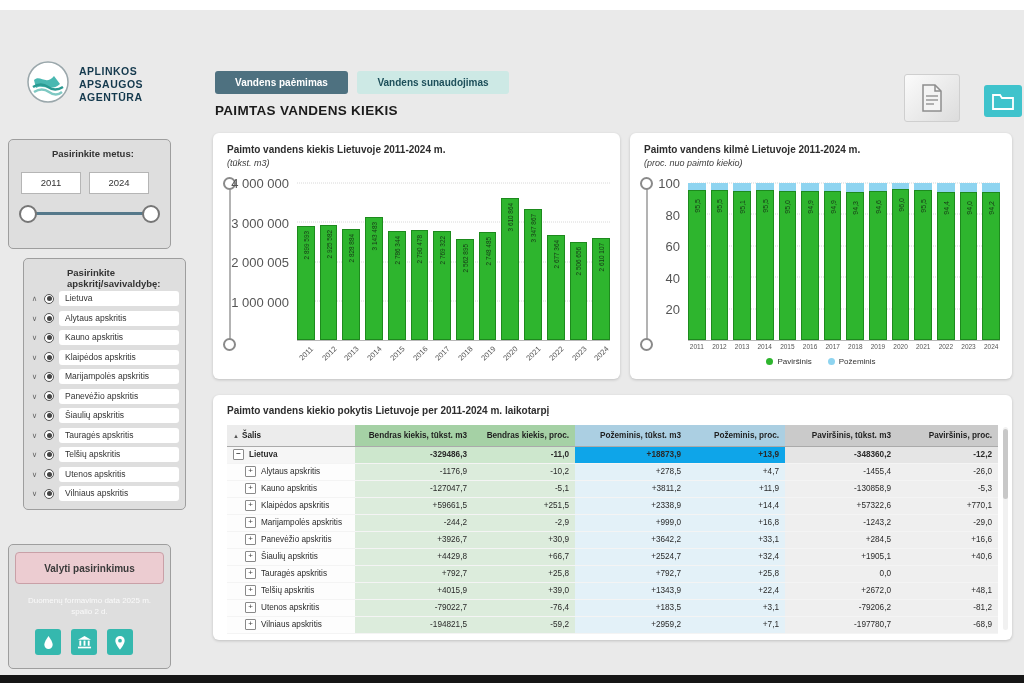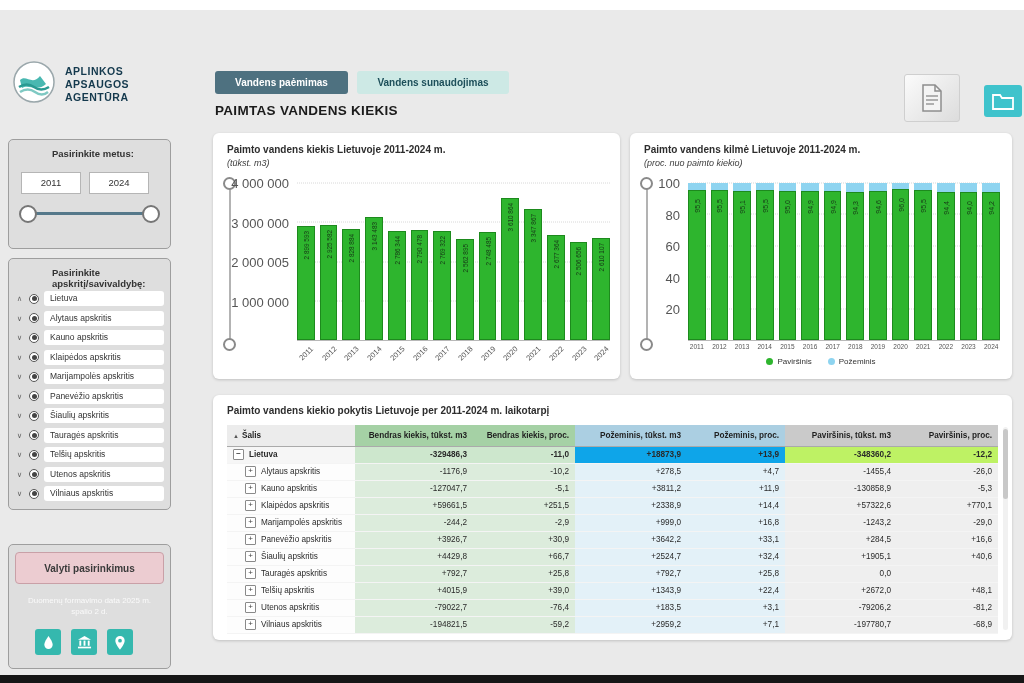--- a/index.html
+++ b/index.html
@@ -1,41 +1,41 @@
 <!DOCTYPE html>
 <html><head>
 <meta charset="utf-8">
 <style>
   html,body{margin:0;padding:0;}
   .stage{position:relative;width:1024px;height:683px;background:#ffffff;font-family:"Liberation Sans",sans-serif;overflow:hidden;color:#222;}
   .graybg{position:absolute;left:0;top:10px;right:0;bottom:8px;background:#eaeaea;}
   .bottombar{position:absolute;left:0;bottom:0;width:100%;height:8px;background:#161616;}
 
   
-  .logo{position:absolute;left:12px;top:60px;display:flex;gap:9px;align-items:center;}
+  .logo{position:absolute;left:26px;top:60px;display:flex;gap:9px;align-items:center;}
   .logo-text{font-size:10.5px;font-weight:bold;color:#14394d;line-height:13px;letter-spacing:.5px;}
   .tab{position:absolute;top:71px;height:23px;border:none;border-radius:3px;font-family:inherit;font-size:10px;font-weight:bold;cursor:pointer;}
   .tab.active{left:215px;width:133px;background:#4e7180;color:#ffffff;}
   .tab.inactive{left:357px;width:152px;background:#cde9e5;color:#1d4f5a;}
   .page-title{position:absolute;left:215px;top:103px;font-size:13.5px;font-weight:bold;color:#1b1b1b;letter-spacing:.3px;}
   .doc-tile{position:absolute;left:904px;top:74px;width:54px;height:46px;background:linear-gradient(135deg,#fbfbfb,#dcdcdc);border:1px solid #cfcfcf;border-radius:3px;display:flex;align-items:center;justify-content:center;}
   .folder-tile{position:absolute;left:984px;top:85px;width:38px;height:32px;background:#3fc3cc;border-radius:3px;display:flex;align-items:center;justify-content:center;}
 
   
   .spanel{position:absolute;left:8px;width:163px;background:#dedede;border:1px solid #9e9e9e;border-radius:5px;box-sizing:border-box;}
   .spanel .slabel{position:absolute;left:8px;top:8px;font-size:9.5px;font-weight:bold;color:#333;padding-left:35px;}
   #yearsPanel{top:139px;height:110px;}
   .year-box{position:absolute;top:32px;width:58px;height:20px;background:#fff;border:1px solid #b5b5b5;font-size:9.5px;color:#333;text-align:center;line-height:20px;}
   #yearFrom{left:12px;} #yearTo{left:80px;}
   .hslider{position:absolute;left:10px;right:10px;top:64px;height:18px;}
   .htrack{position:absolute;left:7px;right:7px;top:8px;height:2.5px;background:#55788a;}
   .hhandle{position:absolute;width:14px;height:14px;background:#fff;border:2px solid #767676;border-radius:50%;top:1px;}
   .hhandle.left{left:0;} .hhandle.right{right:0;}
 
-  #regionPanel{top:258px;height:252px;}
+  #regionPanel{top:258px;height:252px;margin-left:15px;}
   #region-list{position:absolute;left:3px;right:3px;top:30px;}
   .tree-row{display:flex;align-items:center;height:19.5px;}
   .chev{width:15px;text-align:center;font-size:7.5px;color:#666;}
   .radio{width:8px;height:8px;border:1.5px solid #555;border-radius:50%;margin:0 5px 0 2px;position:relative;background:#fff;flex:none;}
   .radio::after{content:"";position:absolute;left:1.5px;top:1.5px;right:1.5px;bottom:1.5px;background:#444;border-radius:50%;}
   .tree-label{flex:1;background:#fff;border-radius:3px;height:15px;line-height:15px;padding:0 6px;font-size:8.5px;color:#333;margin-right:3px;white-space:nowrap;overflow:hidden;}
 
   #bottomPanel{top:544px;height:125px;}
   .clear-btn{position:absolute;left:6px;top:7px;width:149px;height:32px;background:#ecccd1;border:1.5px solid #c9a0a7;border-radius:4px;font-family:inherit;font-size:10px;font-weight:bold;color:#3a3a3a;cursor:pointer;}
   .data-date{position:absolute;left:10px;right:10px;top:50px;text-align:center;font-size:8px;color:#fafafa;line-height:11px;}
@@ -88,21 +88,21 @@
   #dtable th:nth-child(7){width:101px;}
   th.c-name,td.c-name{text-align:left !important;}
   th.c-name{background:#ececec;} td.c-name{background:#fdfdfd;}
   th.c-green{background:#a5d1a5;} td.c-green{background:#dcecdc;}
   th.c-blue{background:#abcfe2;}  td.c-blue{background:#e3f1f8;}
   th.c-gray{background:#cacaca;}  td.c-gray{background:#efefef;}
   tr.total td{font-weight:bold;}
   tr.total td.c-name{background:#f6f6f6;}
   tr.total td.c-green{background:#cde7cd;}
   tr.total td.c-blue{background:#0ea5e9;}
-  tr.total td.c-gray{background:#bef264;}
+  tr.total td.c-gray{background:#e5e5e5;}
   .expbox{display:inline-block;width:9px;height:9px;line-height:8px;border:1px solid #8a8a8a;border-radius:1px;background:#fff;font-size:8px;text-align:center;color:#444;margin-right:5px;vertical-align:middle;}
   .sorttri{font-size:6px;color:#555;margin-right:3px;vertical-align:middle;}
   .tscroll{position:absolute;right:4px;top:32px;bottom:10px;width:5px;background:#f1f1f1;border-radius:3px;}
   .tthumb{position:absolute;left:0;top:2px;width:5px;height:70px;background:#c8c8c8;border-radius:3px;}
 </style>
 </head>
 <body>
 
 <div class="stage">
   <div class="graybg"></div>

